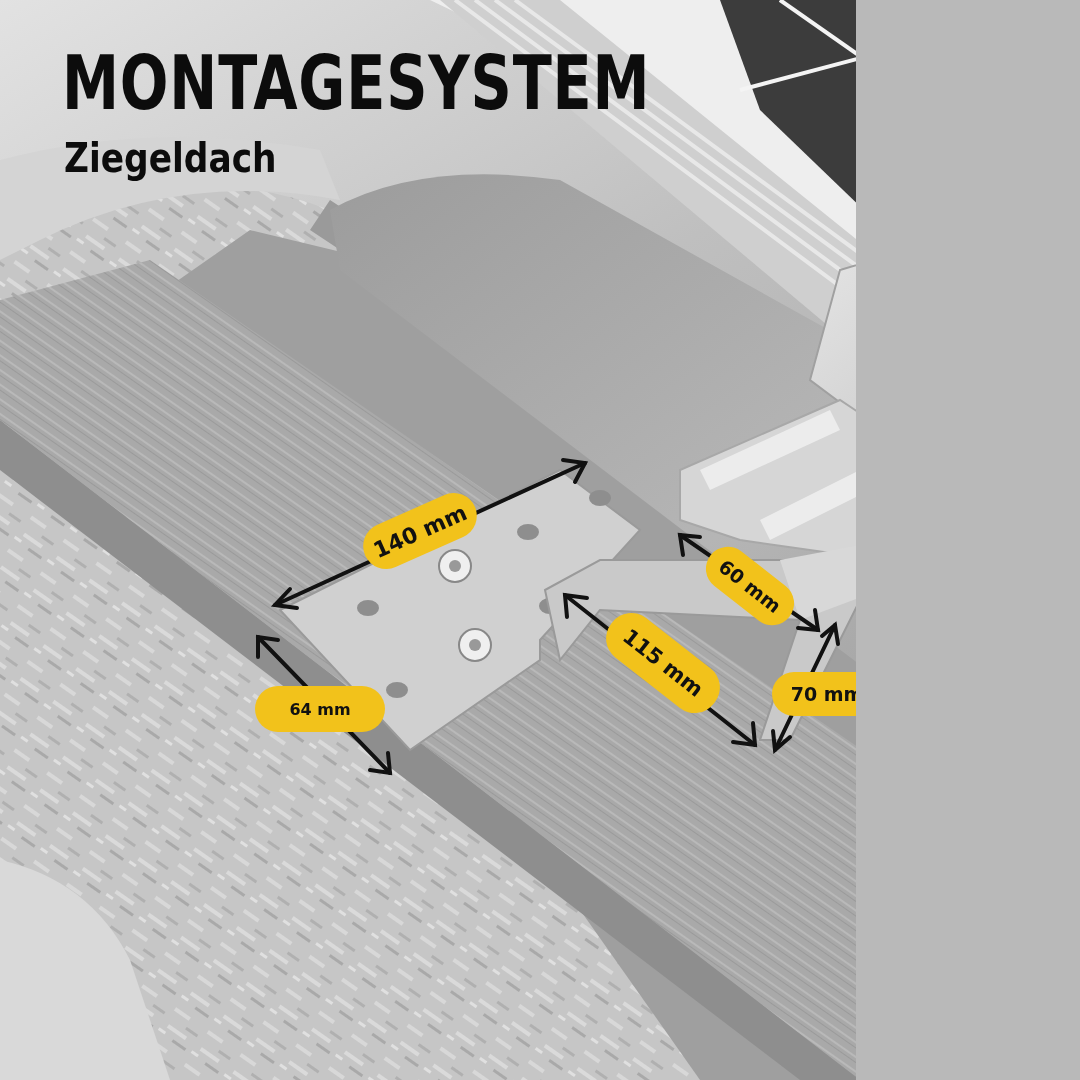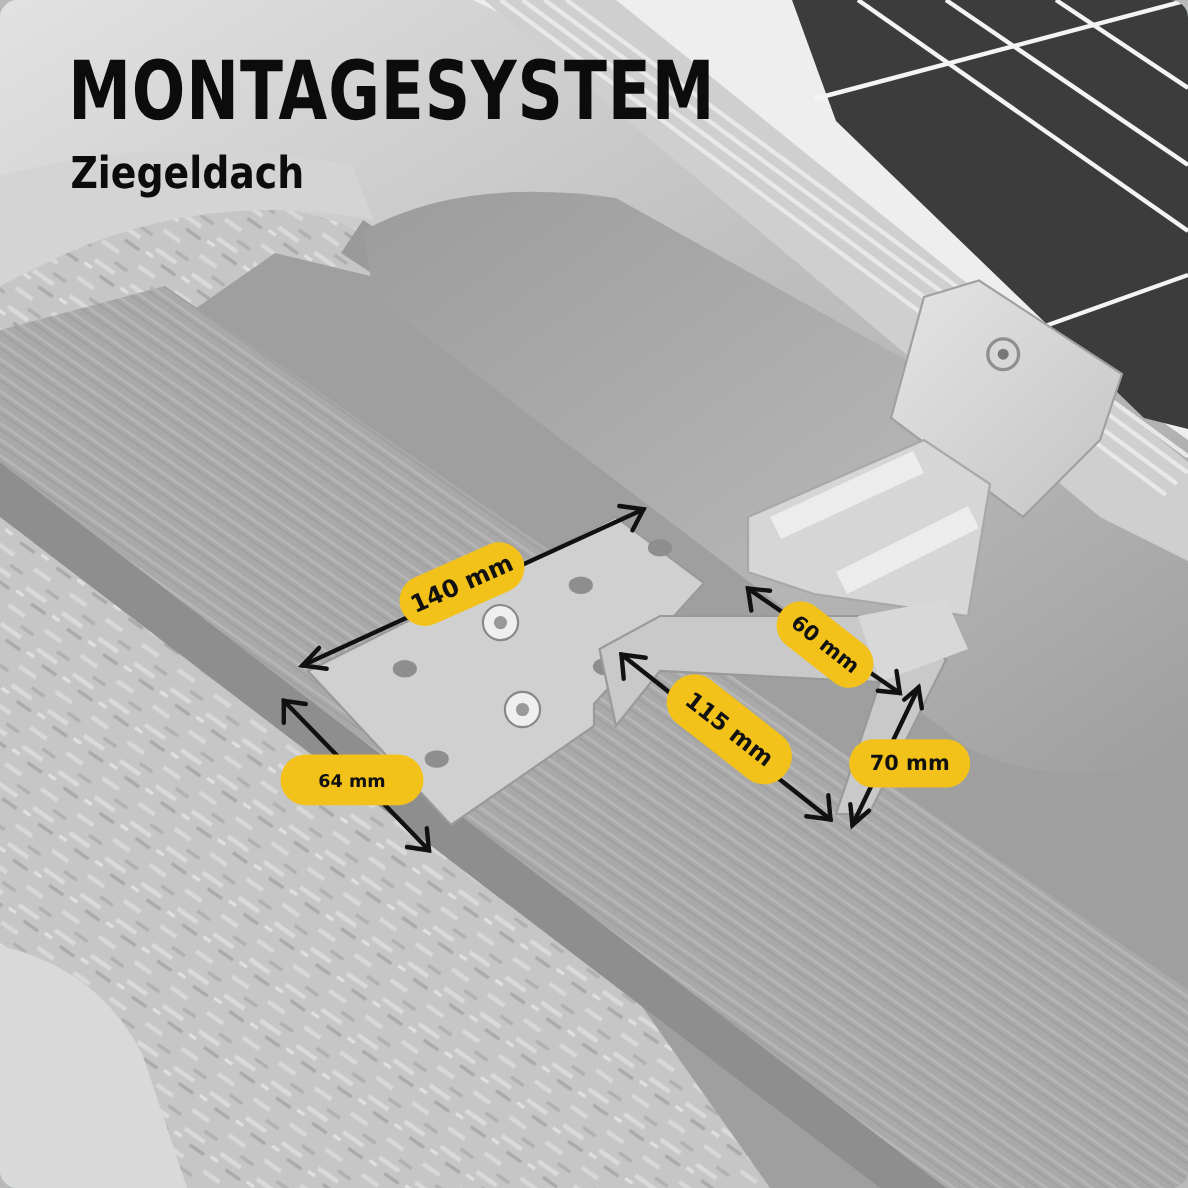--- a/index.html
+++ b/index.html
@@ -1,17 +1,17 @@
 <!DOCTYPE html>
 <html><head>
 <meta charset="utf-8">
 <style>
   html,body{margin:0;padding:0;}
   body{width:1080px;height:1080px;overflow:hidden;background:#b9b9b9;font-family:"DejaVu Sans","Liberation Sans",sans-serif;}
-  .stage{position:relative;width:1080px;height:1080px;overflow:hidden;background:#86efac;border-radius:16px;}
+  .stage{position:relative;width:856px;height:1080px;overflow:hidden;background:#86efac;}
   svg.scene{position:absolute;left:0;top:0;width:1080px;height:1080px;}
   .title{position:absolute;left:62px;top:46px;font-family:"DejaVu Sans Condensed","DejaVu Sans","Liberation Sans",sans-serif;font-weight:bold;font-size:74px;line-height:1;letter-spacing:1px;color:#0c0c0c;transform:scaleX(0.86);transform-origin:left top;}
   .subtitle{position:absolute;left:64px;top:138px;font-family:"DejaVu Sans","Liberation Sans",sans-serif;font-weight:bold;font-size:40px;line-height:1;color:#0c0c0c;transform:scaleX(0.86);transform-origin:left top;}
   .label{position:absolute;background:#f2c21b;color:#111;font-family:"DejaVu Sans","Liberation Sans",sans-serif;font-weight:bold;border-radius:24px;display:flex;align-items:center;justify-content:center;white-space:nowrap;}
 </style>
 </head>
 <body>
 
 <div class="stage">
   <svg class="scene" viewBox="0 0 1080 1080">

